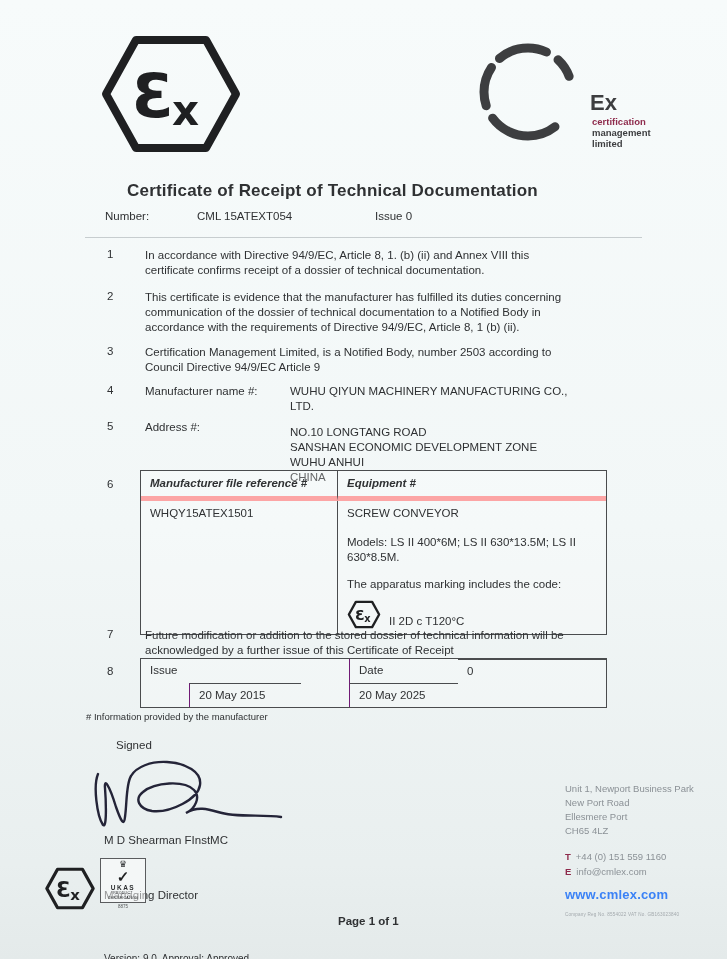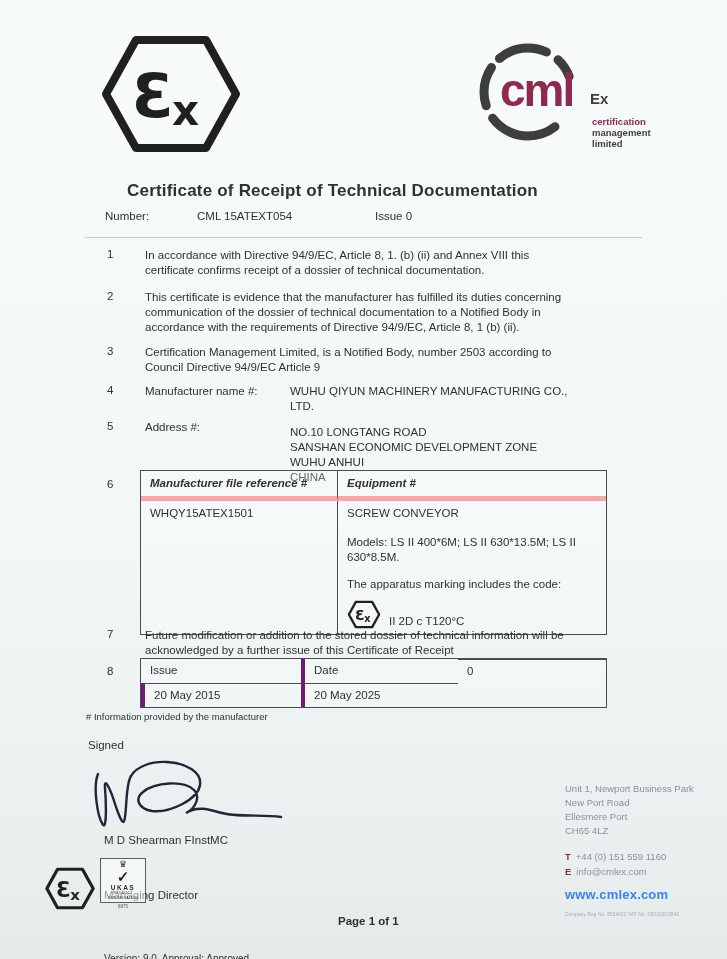--- a/index.html
+++ b/index.html
@@ -18,24 +18,24 @@
   .rule { background:#c7cdcf; height:1px; }
   
   .tbl { border:1px solid #4a4c4e; background:rgba(255,255,255,.25); }
   .tbl6 { display:grid; grid-template-columns:196px 1fr; }
   .tbl6 .cell { padding:5px 9px; font-size:11.5px; line-height:15px; }
   .tbl6 .head { font-weight:bold; border-bottom:5px solid #fca5a5;font-style:italic; }
   .tbl6 .c2 { border-left:1px solid #4a4c4e; }
   .tbl8 { display:grid; grid-template-columns:160px 157px 1fr; }
   .tbl8 .cell { padding:4px 9px; font-size:11.5px; line-height:15px; height:24px; }
   .tbl8 .r2 { border-top:1px solid #4a4c4e; }
-  .tbl8 .cb { border-left:4px solid #701a75; }
+  .tbl8 .cb { border-left:1px solid #701a75;margin-left:48px; }
   
   .cml-word { font-size:46px; font-weight:bold; letter-spacing:-2px; line-height:1; }
-  .cml-ex { font-size:15px; font-weight:600; color:#3d3e40; }
+  .cml-ex { font-size:22px; font-weight:600; color:#3d3e40; }
   .cml-sub { font-size:9.5px; font-weight:bold; line-height:11px; color:#3d3e40; }
   
   .ukas-box { border:1px solid #5a5c5e; width:46px; text-align:center; padding:1px 0 2px; background:rgba(255,255,255,.5); }
   .ukas-name { font-size:6.5px; font-weight:bold; letter-spacing:1.5px; color:#2c2e30; }
   .ukas-sub { font-size:3.5px; letter-spacing:.3px; color:#2c2e30; line-height:4.5px; }
   .ukas-num { font-size:4.5px; color:#55585a; text-align:center; margin-top:1px; }
   
   .contact-line { font-size:9.5px; line-height:14px; color:#8b9196; }
   .contact-te { font-size:9.5px; line-height:15px; color:#8b9196; }
   .te-letter { font-weight:bold; margin-right:5px; }
@@ -55,21 +55,20 @@
     <polygon points="38,8 108,8 138,62 108,116 38,116 8,62" fill="none" stroke="#1f2022" stroke-width="8" stroke-linejoin="round"></polygon>
     <text x="34" y="85" font-size="60" font-weight="bold" fill="#1f2022">Ɛ</text>
     <text x="74" y="93" font-size="42" font-weight="bold" fill="#1f2022">x</text>
   </svg>
 </div>
 
 <div class="abs" style="left:478px; top:38px; width:190px; height:115px;">
   <svg class="abs" style="left:0; top:0;" width="110" height="112" viewBox="0 0 110 112">
     <circle cx="50" cy="54" r="44" fill="none" stroke="#3d3e40" stroke-width="9" stroke-dasharray="70 14 40 12 50 14 20 56" stroke-dashoffset="-40" stroke-linecap="round"></circle>
   </svg>
-  <div class="abs cml-word" style="left:22px; top:29px; color:#8e2b4c;">cml</div>
   <div class="abs cml-ex" style="left:112px; top:52px;">Ex</div>
   <div class="abs" style="left:114px; top:78px;">
     <div class="cml-sub" style="color:#8e2b4c;">certification</div>
     <div class="cml-sub">management</div>
     <div class="cml-sub">limited</div>
   </div>
 </div>
 
 <div class="abs doc-title" style="left:105px; top:181px;">Certificate of Receipt of Technical Documentation</div>
 
@@ -134,21 +133,21 @@
 <div class="abs tbl tbl8" style="left:140px; top:658px; width:467px;">
   <div class="cell">Issue</div>
   <div class="cell cb">Date</div>
   <div class="cell r2">0</div>
   <div class="cell r2 cb">20 May 2015</div>
   <div class="cell r2 cb">20 May 2025</div>
 </div>
 
 <div class="abs footnote" style="left:86px; top:711px;"># Information provided by the manufacturer</div>
 
-<div class="abs body-txt" style="left:88px; top:738px;">Signed</div>
+<div class="abs body-txt" style="left:116px; top:738px;">Signed</div>
 
 <svg class="abs" style="left:88px; top:756px;" width="200" height="78" viewBox="0 0 200 78">
   <path d="M10 18 C5 30 9 60 15 69 C19 73 18 45 17 32 C16 22 21 28 28 51 C33 65 36 71 37 61 C39 47 38 28 43 20 C48 11 63 5 79 6 C98 7 114 16 112 29 C110 43 83 57 64 55 C51 53 46 43 55 36 C67 26 96 24 106 34 C113 41 107 53 98 57 C109 50 120 53 130 56 C148 62 175 58 193 61" fill="none" stroke="#242438" stroke-width="2.4" stroke-linecap="round"></path>
 </svg>
 
 <div class="abs sig-name" style="left:104px; top:832px;">M D Shearman FInstMC</div>
 <div class="abs sig-name" style="left:104px; top:848px;margin-top:39px;">Managing Director</div>
 
 <div class="abs" style="left:44px; top:866px;">
   <svg width="52" height="45" viewBox="0 0 146 124">

